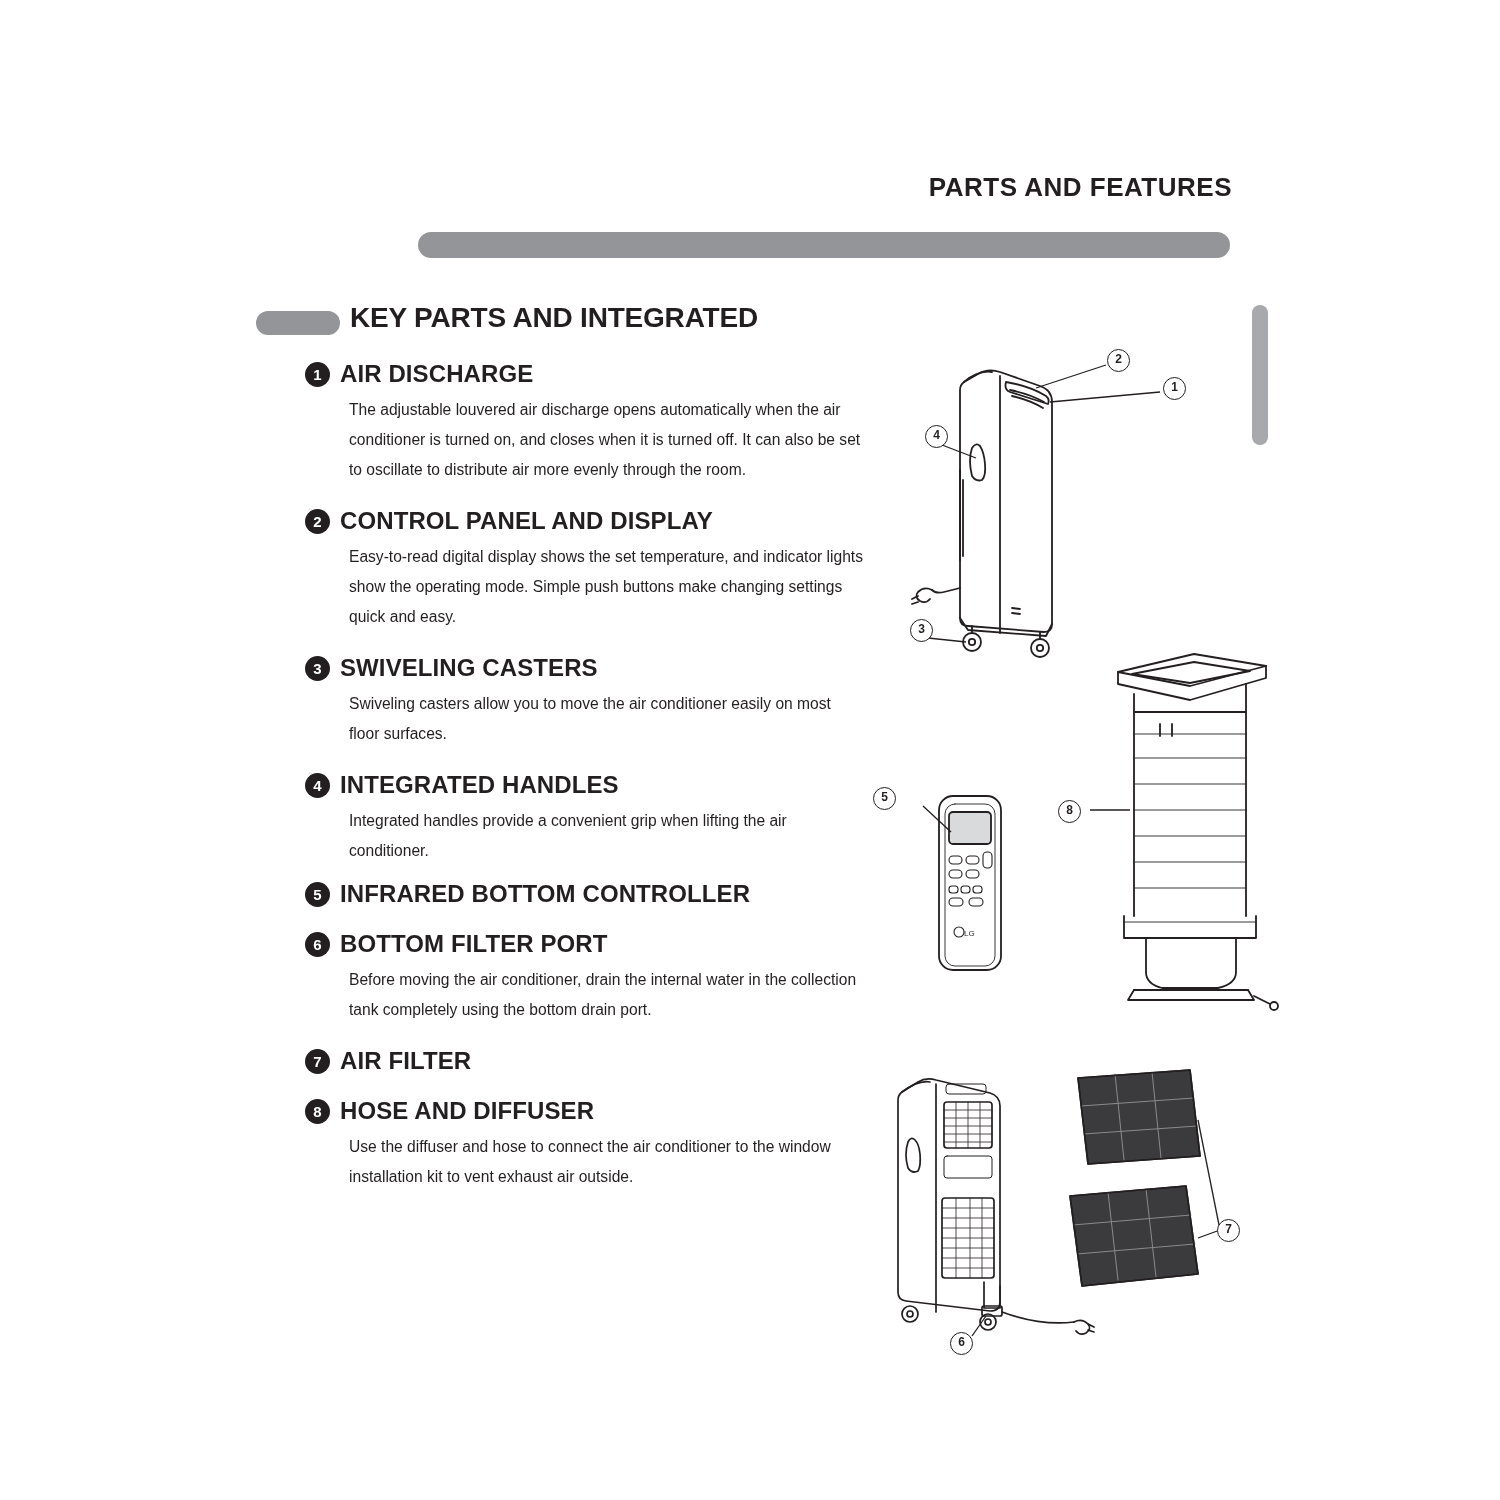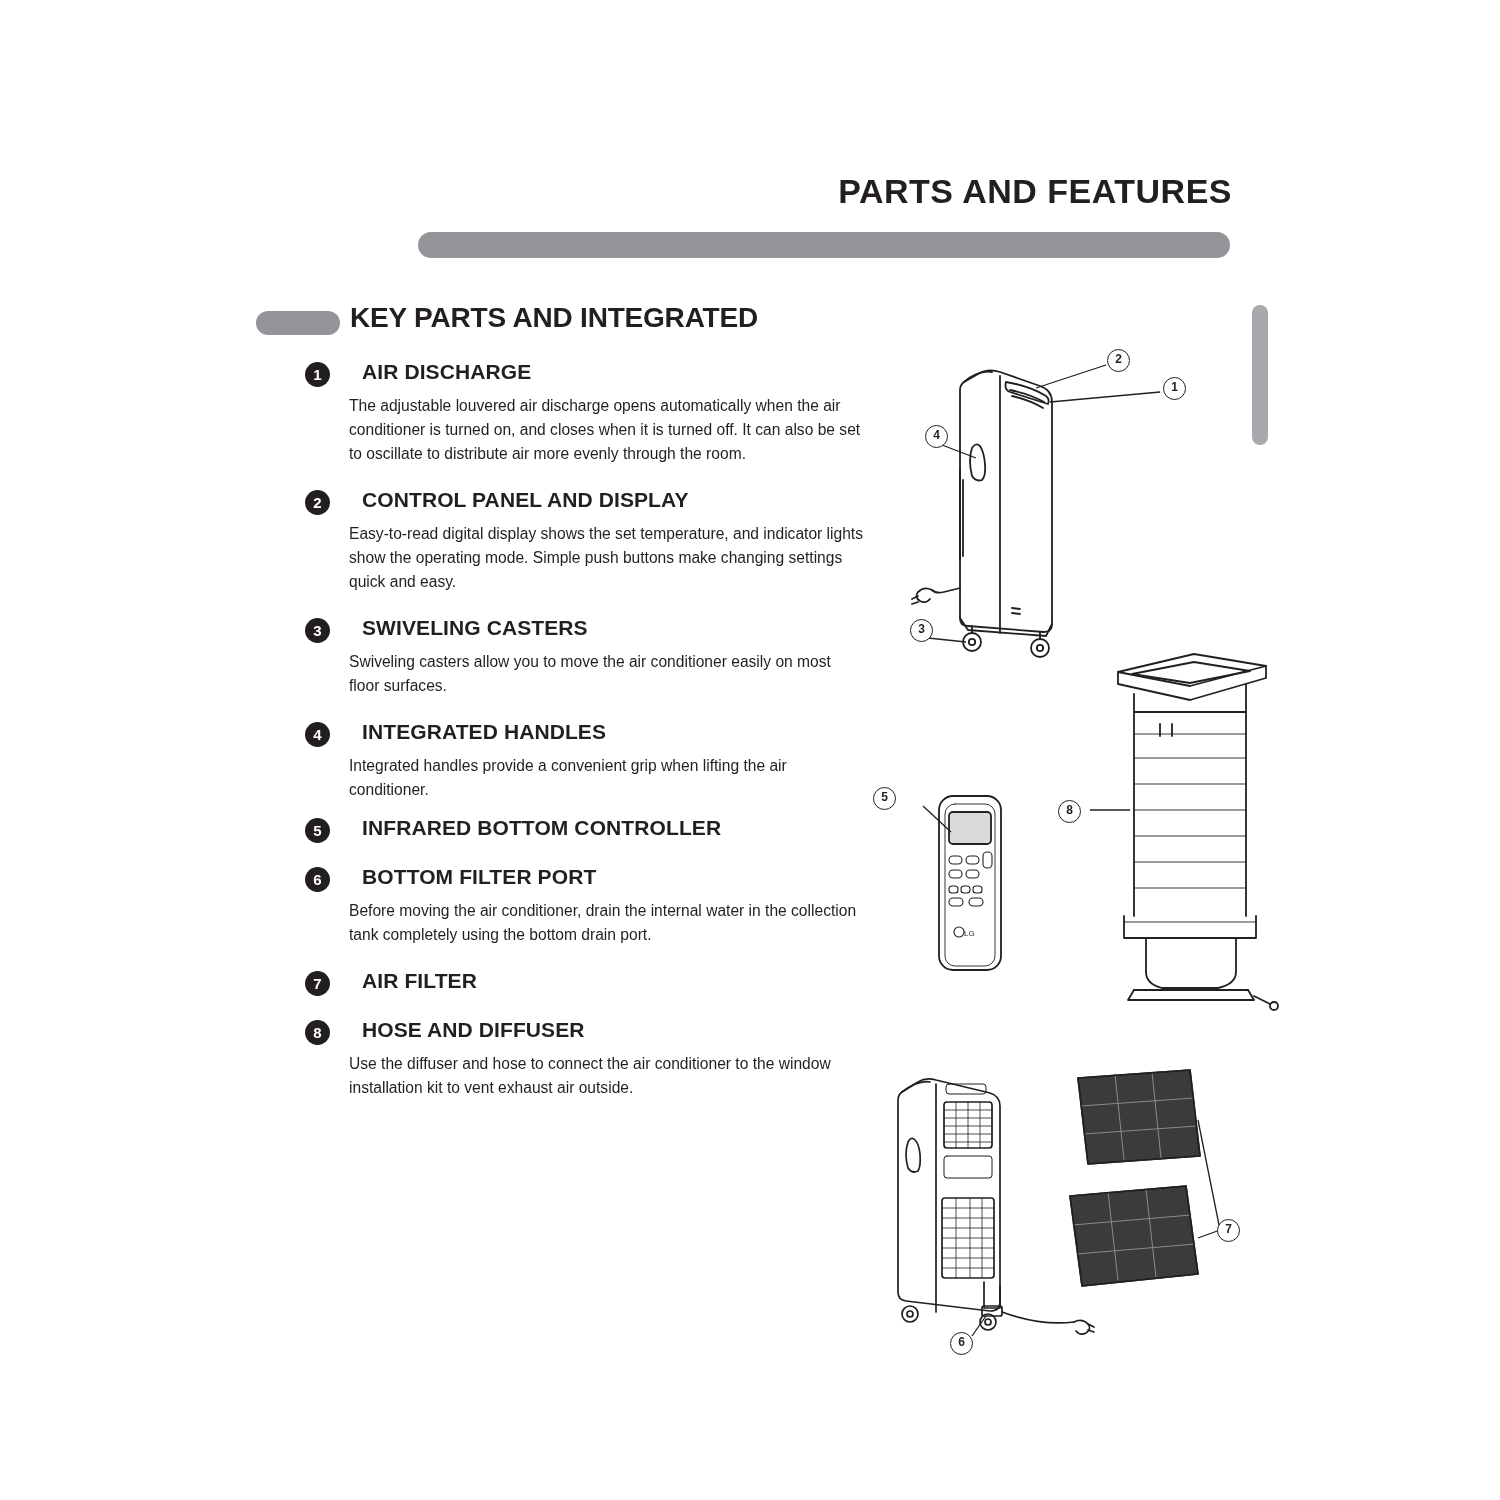--- a/index.html
+++ b/index.html
@@ -14,21 +14,21 @@
     font-family: "Liberation Sans", sans-serif;
     color: #1a1a1a;
     overflow: hidden;
   }
 
   
   .page-title {
     position: absolute;
     right: 268px;
     top: 172px;
-    font-size: 34px;
+    font-size: 26px;
     font-weight: bold;
     letter-spacing: 0.5px;
     color: #231f20;
     white-space: nowrap;
   }
   .header-bar {
     position: absolute;
     left: 418px;
     top: 232px;
     width: 812px;
@@ -89,32 +89,32 @@
     border-radius: 50%;
     background: #231f20;
     color: #ffffff;
     font-size: 15px;
     font-weight: bold;
     line-height: 25px;
     text-align: center;
     margin-top: 2px;
   }
   .item-title {
-    margin-left: 32px;
-    font-size: 21px;
+    margin-left: 10px;
+    font-size: 24px;
     font-weight: bold;
     color: #231f20;
     letter-spacing: 0.1px;
     white-space: nowrap;
   }
   .item-body {
     margin-left: 44px;
     margin-top: 7px;
     font-size: 15.6px;
-    line-height: 24px;
+    line-height: 30px;
     color: #231f20;
   }
   .gap-md { margin-bottom: 22px; }
   .gap-sm { margin-bottom: 14px; }
 
   
   .art {
     position: absolute;
     left: 860px;
     top: 320px;

